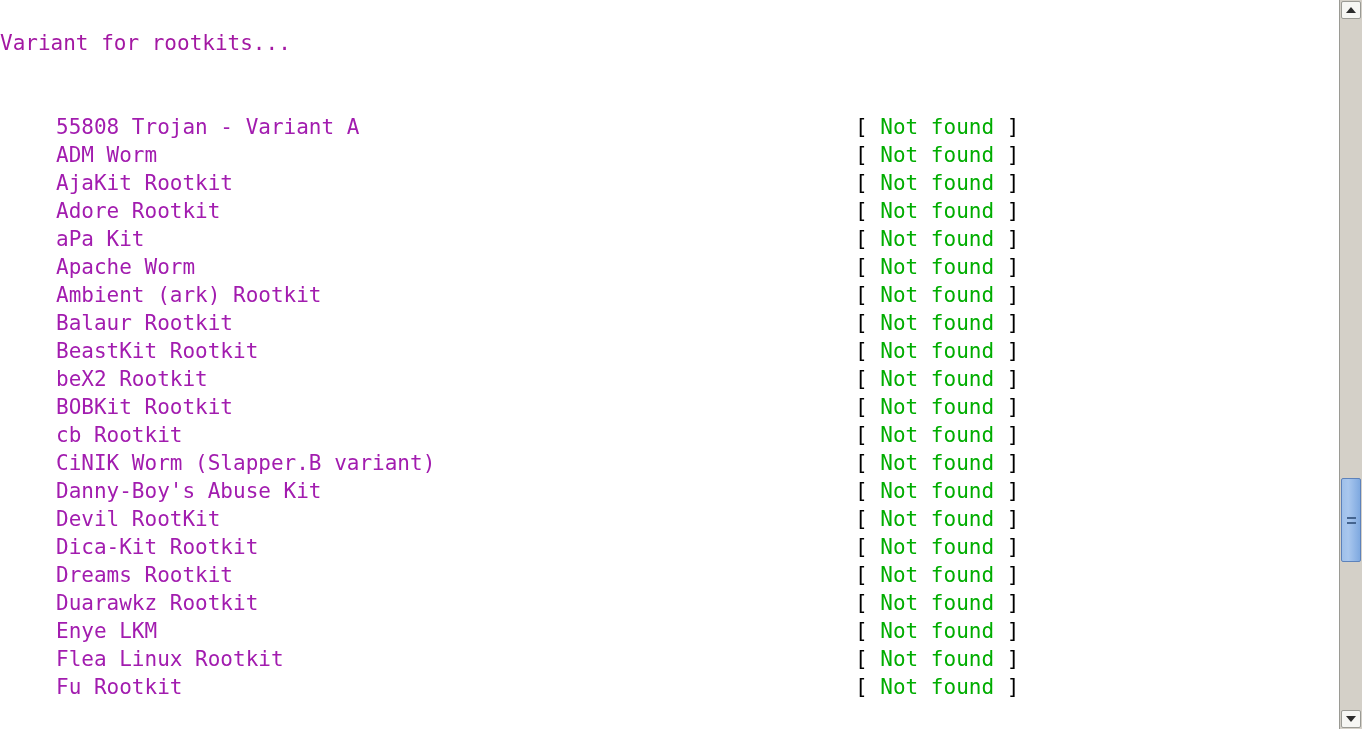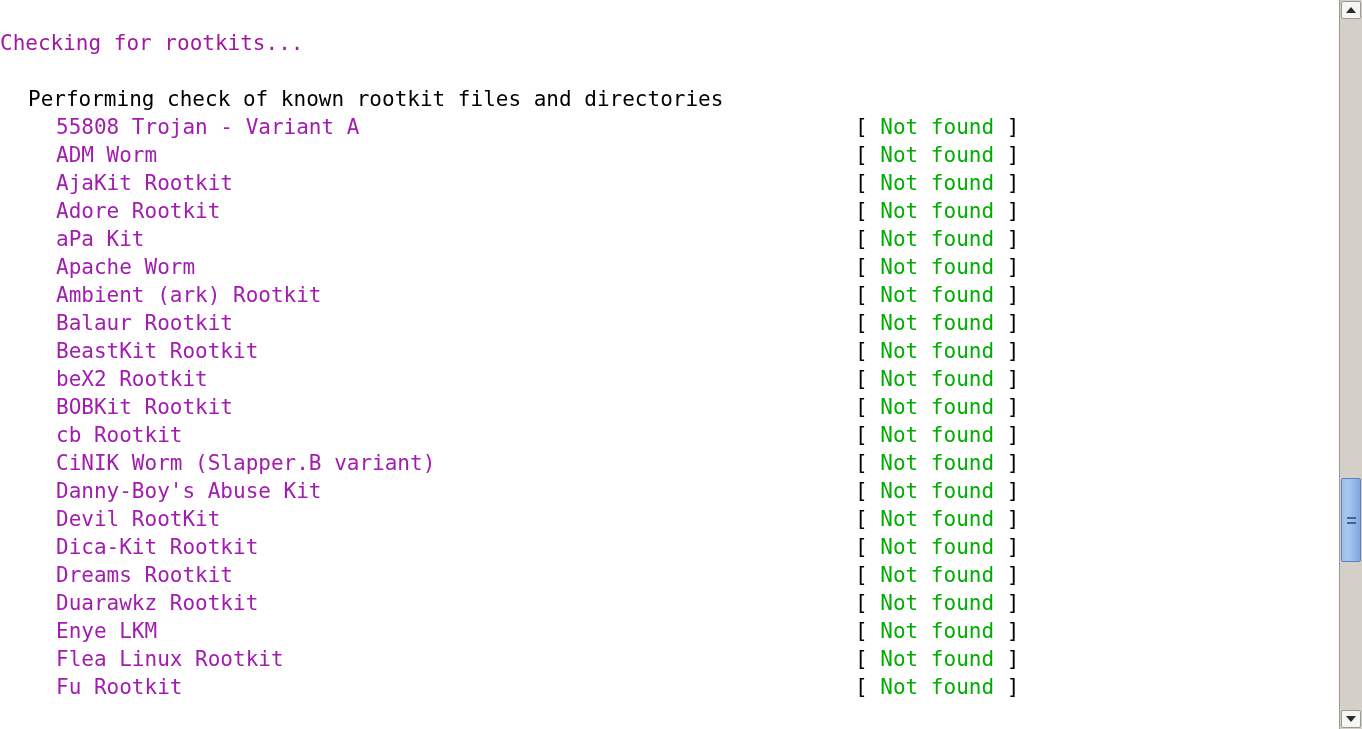--- a/index.html
+++ b/index.html
@@ -146,23 +146,22 @@
     width: 9px;
     height: 2px;
     background: #44648f;
   }
 </style>
 </head>
 <body>
 
 <div id="terminal">
 
-  <div class="term-line" id="section-title">Checking for rootkits...</div>
+  <div class="term-line" id="section-title">Variant for rootkits...</div>
 
-  <div class="term-line" id="section-subtitle">Performing check of known rootkit files and directories</div>
 
   <div id="rootkit-list"><div class="rootkit-row"><span class="rootkit-name">55808 Trojan - Variant A</span><span class="rootkit-status"><span class="status-bracket">[ </span><span class="status-value">Not found</span><span class="status-bracket"> ]</span></span></div><div class="rootkit-row"><span class="rootkit-name">ADM Worm</span><span class="rootkit-status"><span class="status-bracket">[ </span><span class="status-value">Not found</span><span class="status-bracket"> ]</span></span></div><div class="rootkit-row"><span class="rootkit-name">AjaKit Rootkit</span><span class="rootkit-status"><span class="status-bracket">[ </span><span class="status-value">Not found</span><span class="status-bracket"> ]</span></span></div><div class="rootkit-row"><span class="rootkit-name">Adore Rootkit</span><span class="rootkit-status"><span class="status-bracket">[ </span><span class="status-value">Not found</span><span class="status-bracket"> ]</span></span></div><div class="rootkit-row"><span class="rootkit-name">aPa Kit</span><span class="rootkit-status"><span class="status-bracket">[ </span><span class="status-value">Not found</span><span class="status-bracket"> ]</span></span></div><div class="rootkit-row"><span class="rootkit-name">Apache Worm</span><span class="rootkit-status"><span class="status-bracket">[ </span><span class="status-value">Not found</span><span class="status-bracket"> ]</span></span></div><div class="rootkit-row"><span class="rootkit-name">Ambient (ark) Rootkit</span><span class="rootkit-status"><span class="status-bracket">[ </span><span class="status-value">Not found</span><span class="status-bracket"> ]</span></span></div><div class="rootkit-row"><span class="rootkit-name">Balaur Rootkit</span><span class="rootkit-status"><span class="status-bracket">[ </span><span class="status-value">Not found</span><span class="status-bracket"> ]</span></span></div><div class="rootkit-row"><span class="rootkit-name">BeastKit Rootkit</span><span class="rootkit-status"><span class="status-bracket">[ </span><span class="status-value">Not found</span><span class="status-bracket"> ]</span></span></div><div class="rootkit-row"><span class="rootkit-name">beX2 Rootkit</span><span class="rootkit-status"><span class="status-bracket">[ </span><span class="status-value">Not found</span><span class="status-bracket"> ]</span></span></div><div class="rootkit-row"><span class="rootkit-name">BOBKit Rootkit</span><span class="rootkit-status"><span class="status-bracket">[ </span><span class="status-value">Not found</span><span class="status-bracket"> ]</span></span></div><div class="rootkit-row"><span class="rootkit-name">cb Rootkit</span><span class="rootkit-status"><span class="status-bracket">[ </span><span class="status-value">Not found</span><span class="status-bracket"> ]</span></span></div><div class="rootkit-row"><span class="rootkit-name">CiNIK Worm (Slapper.B variant)</span><span class="rootkit-status"><span class="status-bracket">[ </span><span class="status-value">Not found</span><span class="status-bracket"> ]</span></span></div><div class="rootkit-row"><span class="rootkit-name">Danny-Boy's Abuse Kit</span><span class="rootkit-status"><span class="status-bracket">[ </span><span class="status-value">Not found</span><span class="status-bracket"> ]</span></span></div><div class="rootkit-row"><span class="rootkit-name">Devil RootKit</span><span class="rootkit-status"><span class="status-bracket">[ </span><span class="status-value">Not found</span><span class="status-bracket"> ]</span></span></div><div class="rootkit-row"><span class="rootkit-name">Dica-Kit Rootkit</span><span class="rootkit-status"><span class="status-bracket">[ </span><span class="status-value">Not found</span><span class="status-bracket"> ]</span></span></div><div class="rootkit-row"><span class="rootkit-name">Dreams Rootkit</span><span class="rootkit-status"><span class="status-bracket">[ </span><span class="status-value">Not found</span><span class="status-bracket"> ]</span></span></div><div class="rootkit-row"><span class="rootkit-name">Duarawkz Rootkit</span><span class="rootkit-status"><span class="status-bracket">[ </span><span class="status-value">Not found</span><span class="status-bracket"> ]</span></span></div><div class="rootkit-row"><span class="rootkit-name">Enye LKM</span><span class="rootkit-status"><span class="status-bracket">[ </span><span class="status-value">Not found</span><span class="status-bracket"> ]</span></span></div><div class="rootkit-row"><span class="rootkit-name">Flea Linux Rootkit</span><span class="rootkit-status"><span class="status-bracket">[ </span><span class="status-value">Not found</span><span class="status-bracket"> ]</span></span></div><div class="rootkit-row"><span class="rootkit-name">Fu Rootkit</span><span class="rootkit-status"><span class="status-bracket">[ </span><span class="status-value">Not found</span><span class="status-bracket"> ]</span></span></div></div>
 
 </div>
 
 <div id="scrollbar">
 
   <div class="sb-button" id="sb-up">
     <span class="sb-arrow sb-arrow-up"></span>
   </div>

